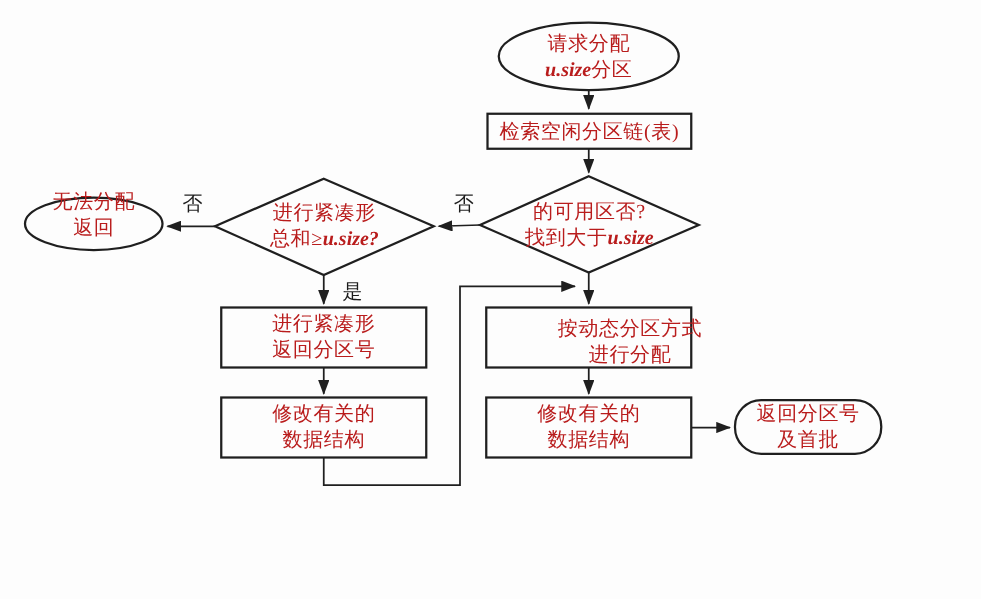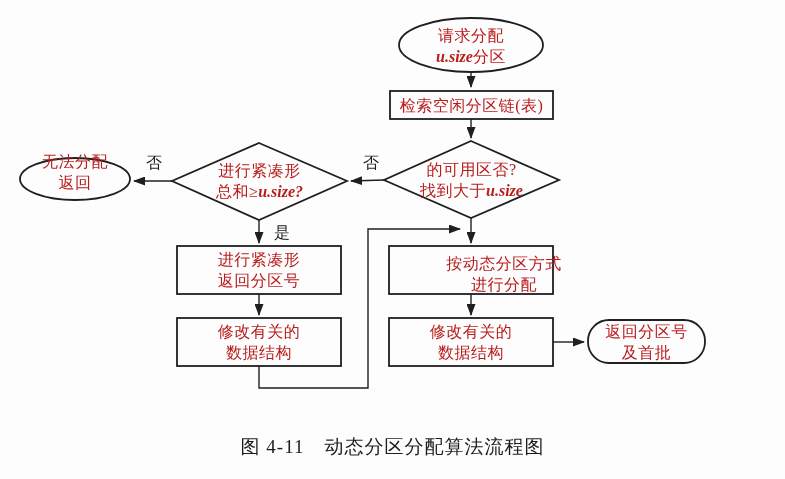--- a/index.html
+++ b/index.html
@@ -132,15 +132,14 @@
 
   <div class="node-text" style="left:588px; top:320px; width:117px; height:43px;justify-content:flex-end;">
     <span>返回分区号</span>
     <span>及首批</span>
   </div>
 
   <span class="edge-label" style="left:146px; top:153px;">否</span>
   <span class="edge-label" style="left:363px; top:153px;">否</span>
   <span class="edge-label" style="left:274px; top:223px;">是</span>
 
-  <div id="caption">图 4-11　动态分区分配算法流程图</div>
 
 </div>
 
 </body></html>

